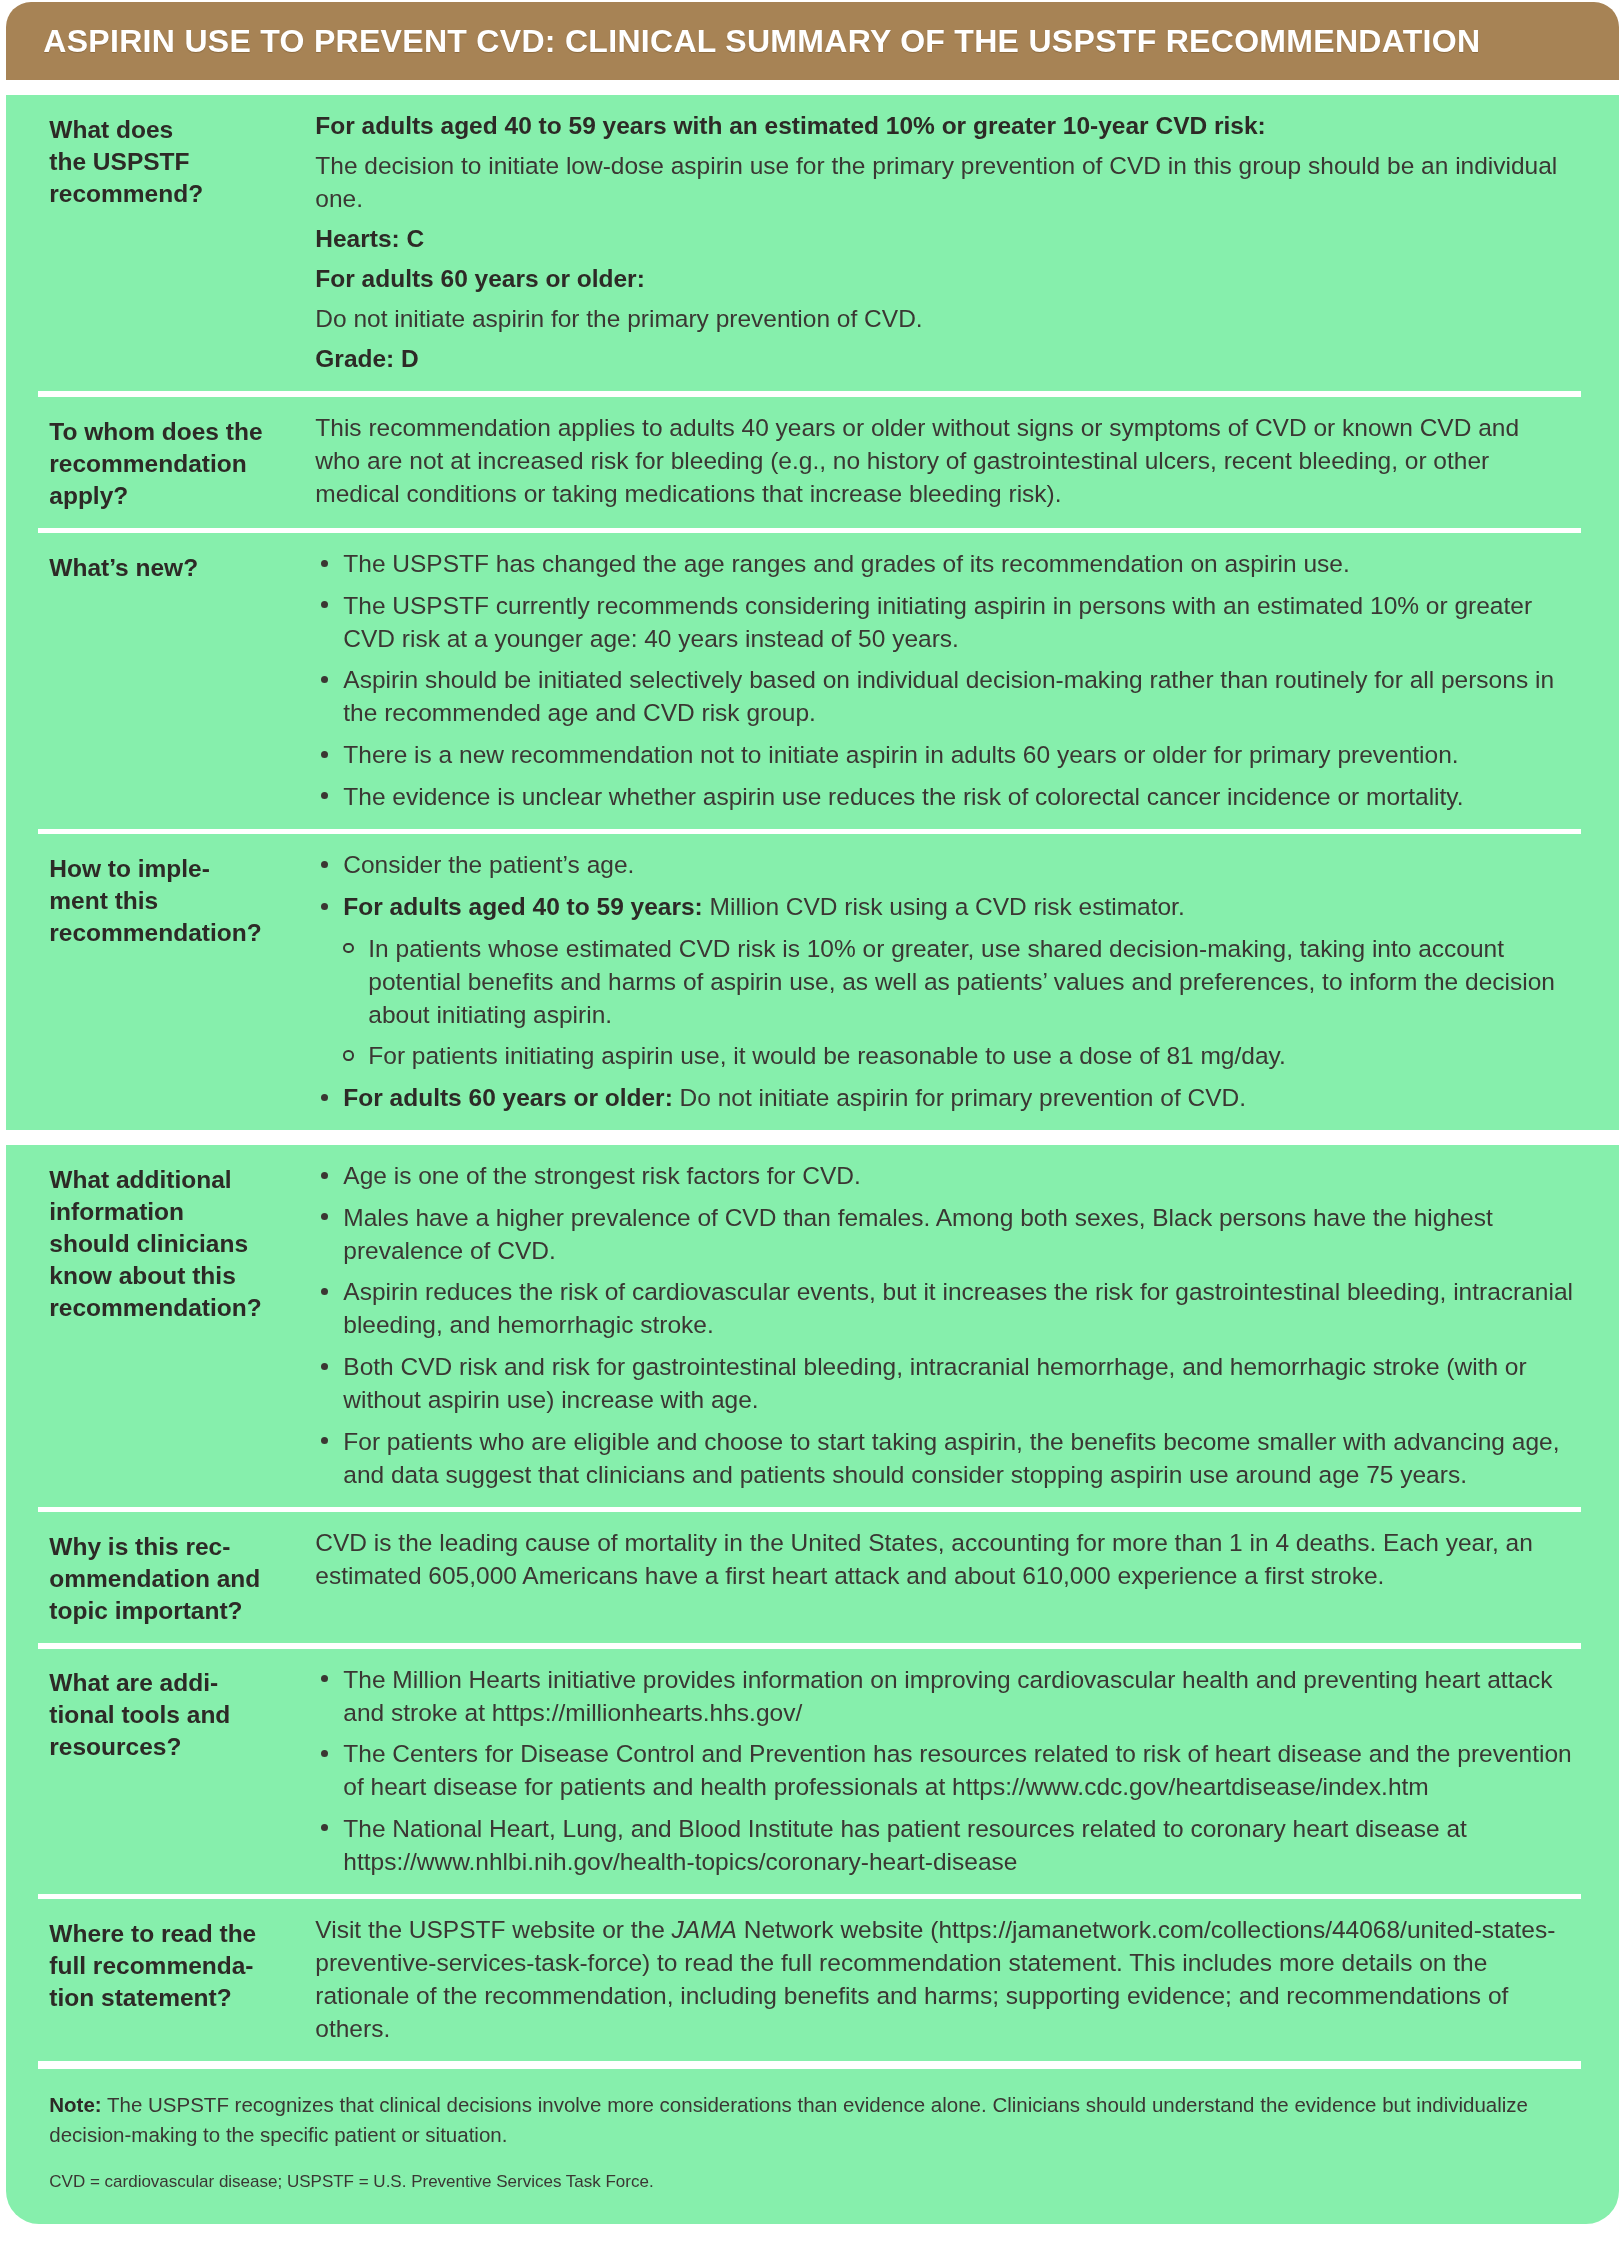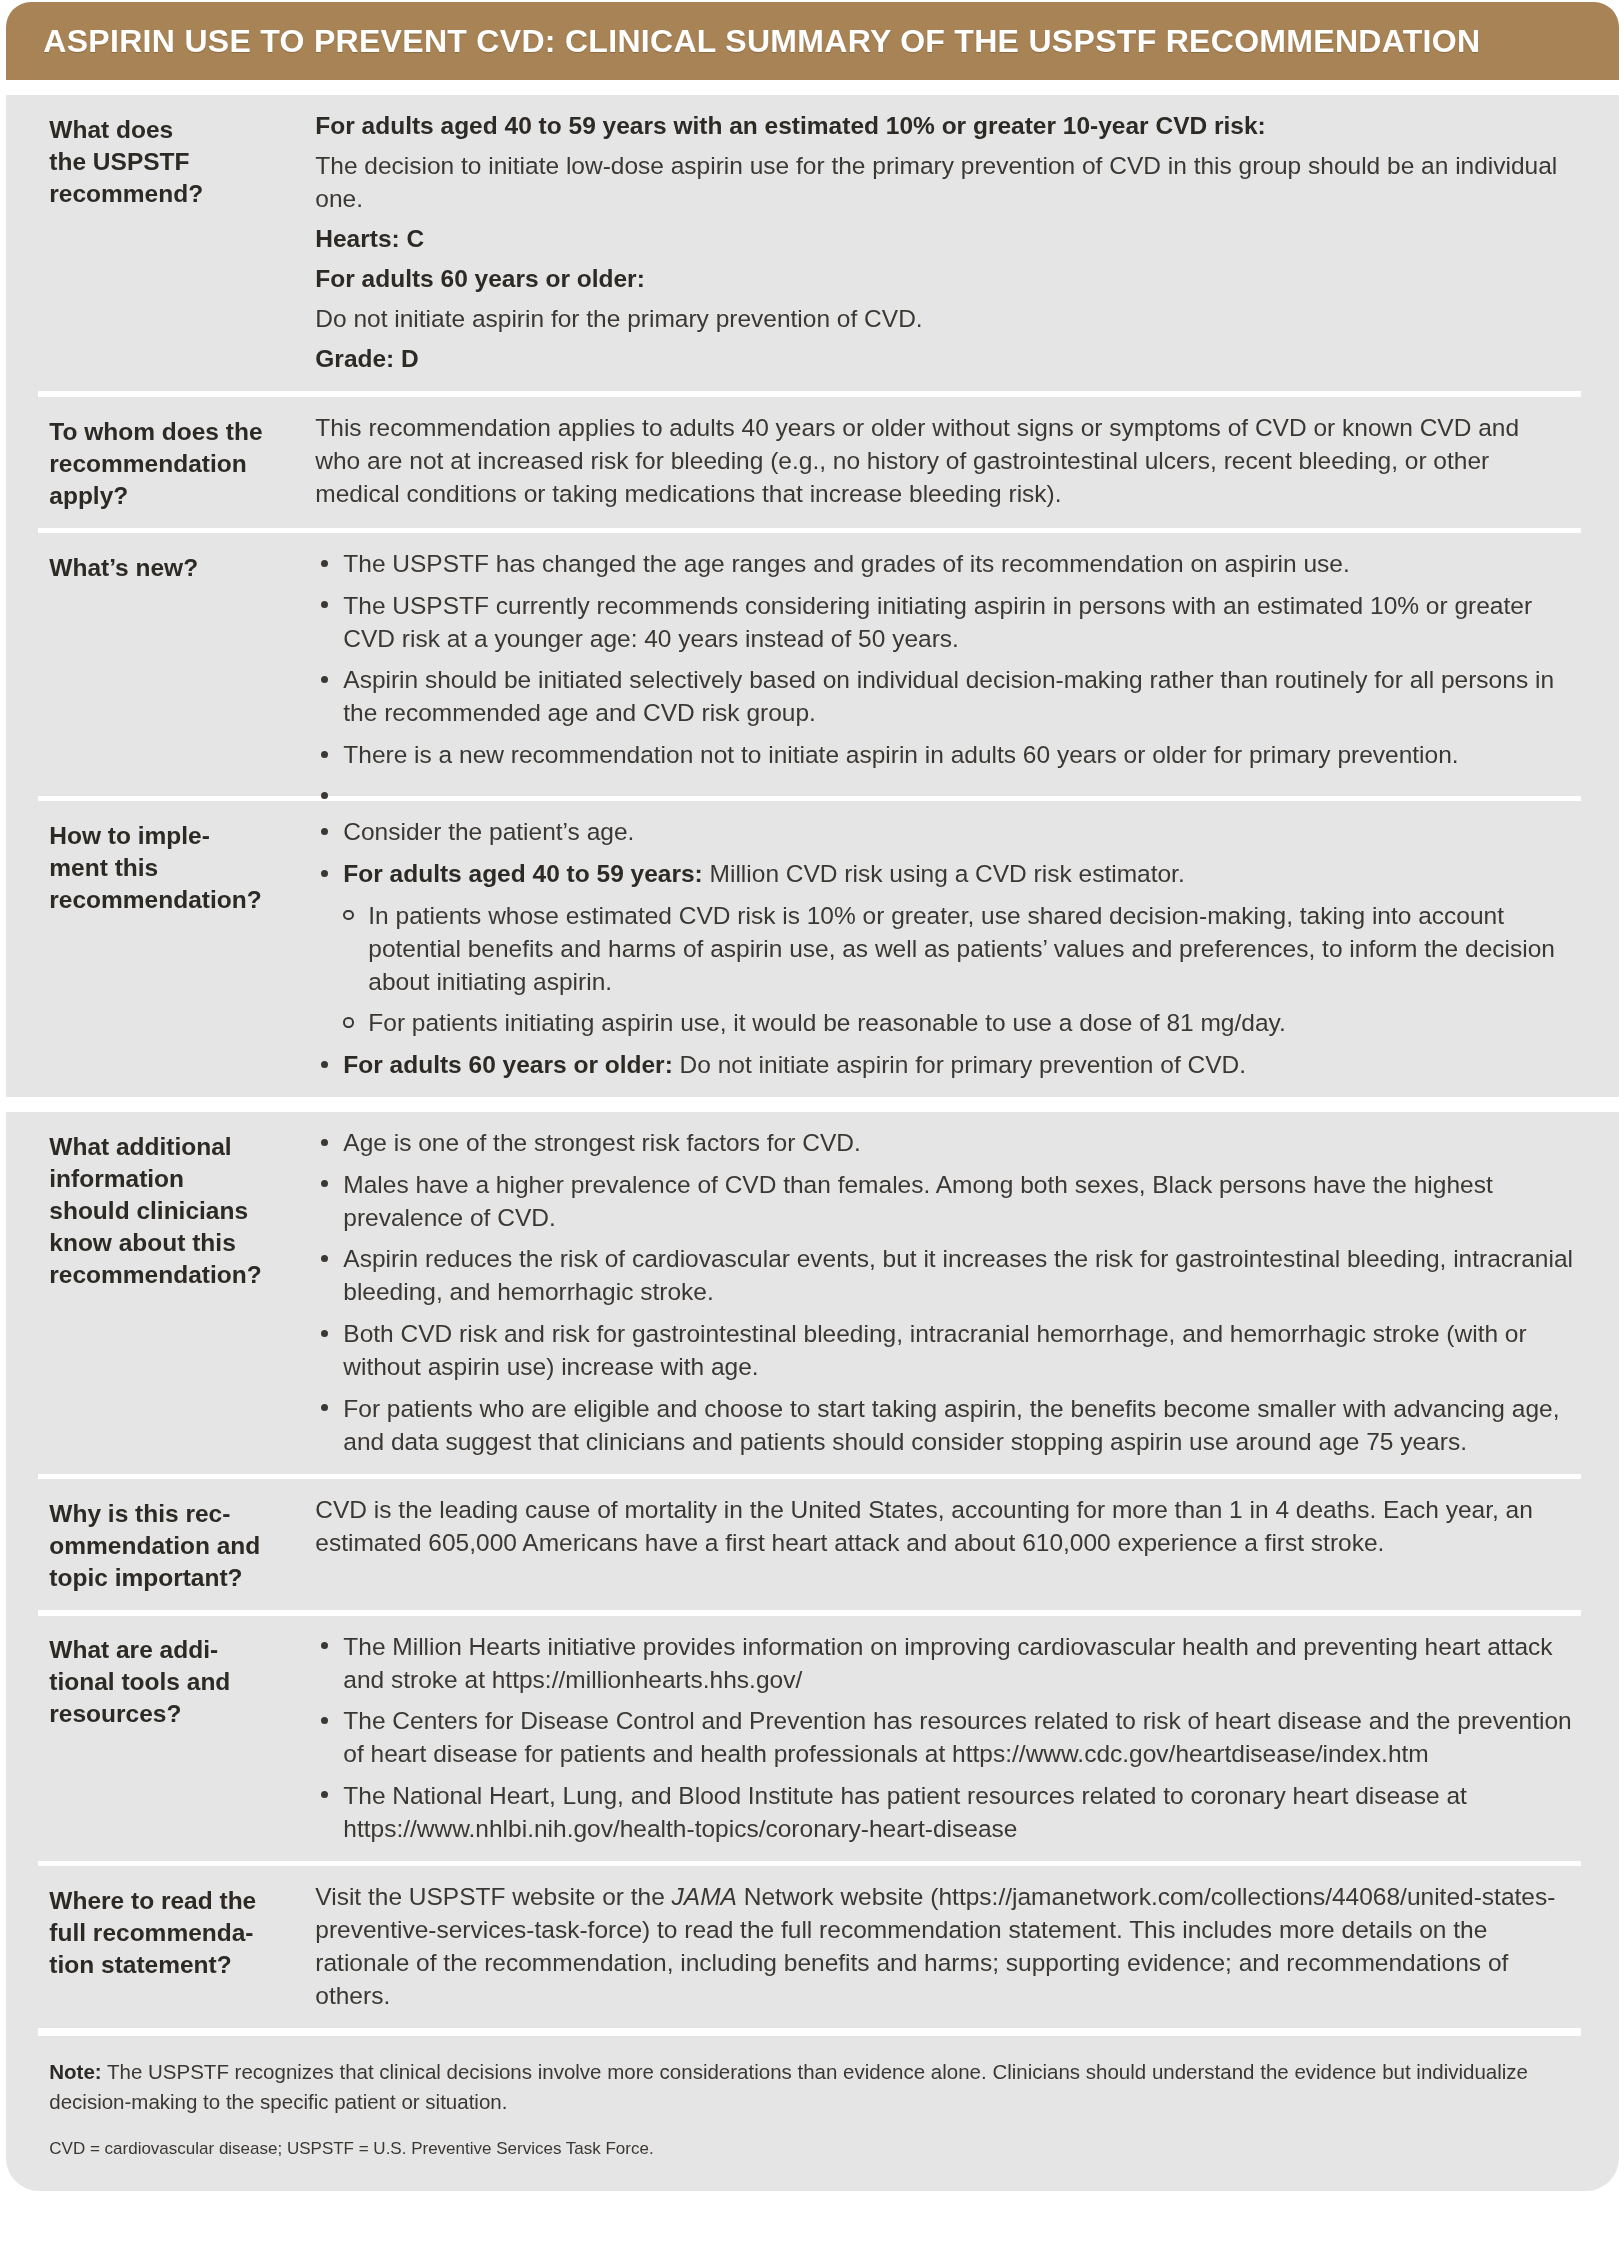--- a/index.html
+++ b/index.html
@@ -13,21 +13,21 @@
     margin:2.4px 6.3px 0 6.3px;height:78px;background:#a78355;
     border-radius:25px 25px 0 0;display:flex;align-items:center;
     padding-left:37px;box-sizing:border-box;
   }
   .header-bar .title{
     color:#ffffff;font-size:32px;font-weight:700;letter-spacing:0.3px;
     text-shadow:0 0.8px 0.8px rgba(90,60,20,.35);
   }
   .gap-after-header{height:15px;background:#ffffff;}
   .panel{
-    margin:0 6.3px;background:#e5e5e5;border-radius:0 0 33px 33px;
+    margin:0 6.3px;background:#86efac;border-radius:0 0 33px 33px;
     overflow:hidden;
   }
   .row{display:flex;padding:14px 0 16px 0;}
   .qcell{
     flex:0 0 309px;box-sizing:border-box;padding:4.7px 32px 0 43px;
     font-weight:700;font-size:24.5px;line-height:32px;color:#2d2a26;
   }
   .acell{flex:1;box-sizing:border-box;padding:0 41px 0 0;font-size:24.5px;line-height:33px;}
   .para{margin:0 12px 7px 0;}
   .acell > :last-child{margin-bottom:0;}
@@ -89,21 +89,21 @@
         <div class="sep"></div>
         <div class="row">
           <div class="qcell">
             <div class="qline">What’s new?</div>
           </div>
           <div class="acell">
             <div class="bullet"><div class="dot"></div><span>The USPSTF has changed the age ranges and grades of its recommendation on aspirin use.</span></div>
             <div class="bullet"><div class="dot"></div><span>The USPSTF currently recommends considering initiating aspirin in persons with an estimated 10% or greater CVD risk at a younger age: 40 years instead of 50 years.</span></div>
             <div class="bullet"><div class="dot"></div><span>Aspirin should be initiated selectively based on individual decision-making rather than routinely for all persons in the recommended age and CVD risk group.</span></div>
             <div class="bullet"><div class="dot"></div><span>There is a new recommendation not to initiate aspirin in adults 60 years or older for primary prevention.</span></div>
-            <div class="bullet"><div class="dot"></div></div>
+            <div class="bullet"><div class="dot"></div><span>The evidence is unclear whether aspirin use reduces the risk of colorectal cancer incidence or mortality.</span></div>
           </div>
         </div>
         <div class="sep"></div>
         <div class="row">
           <div class="qcell">
             <div class="qline">How to imple-</div>
             <div class="qline">ment this</div>
             <div class="qline">recommendation?</div>
           </div>
           <div class="acell">

